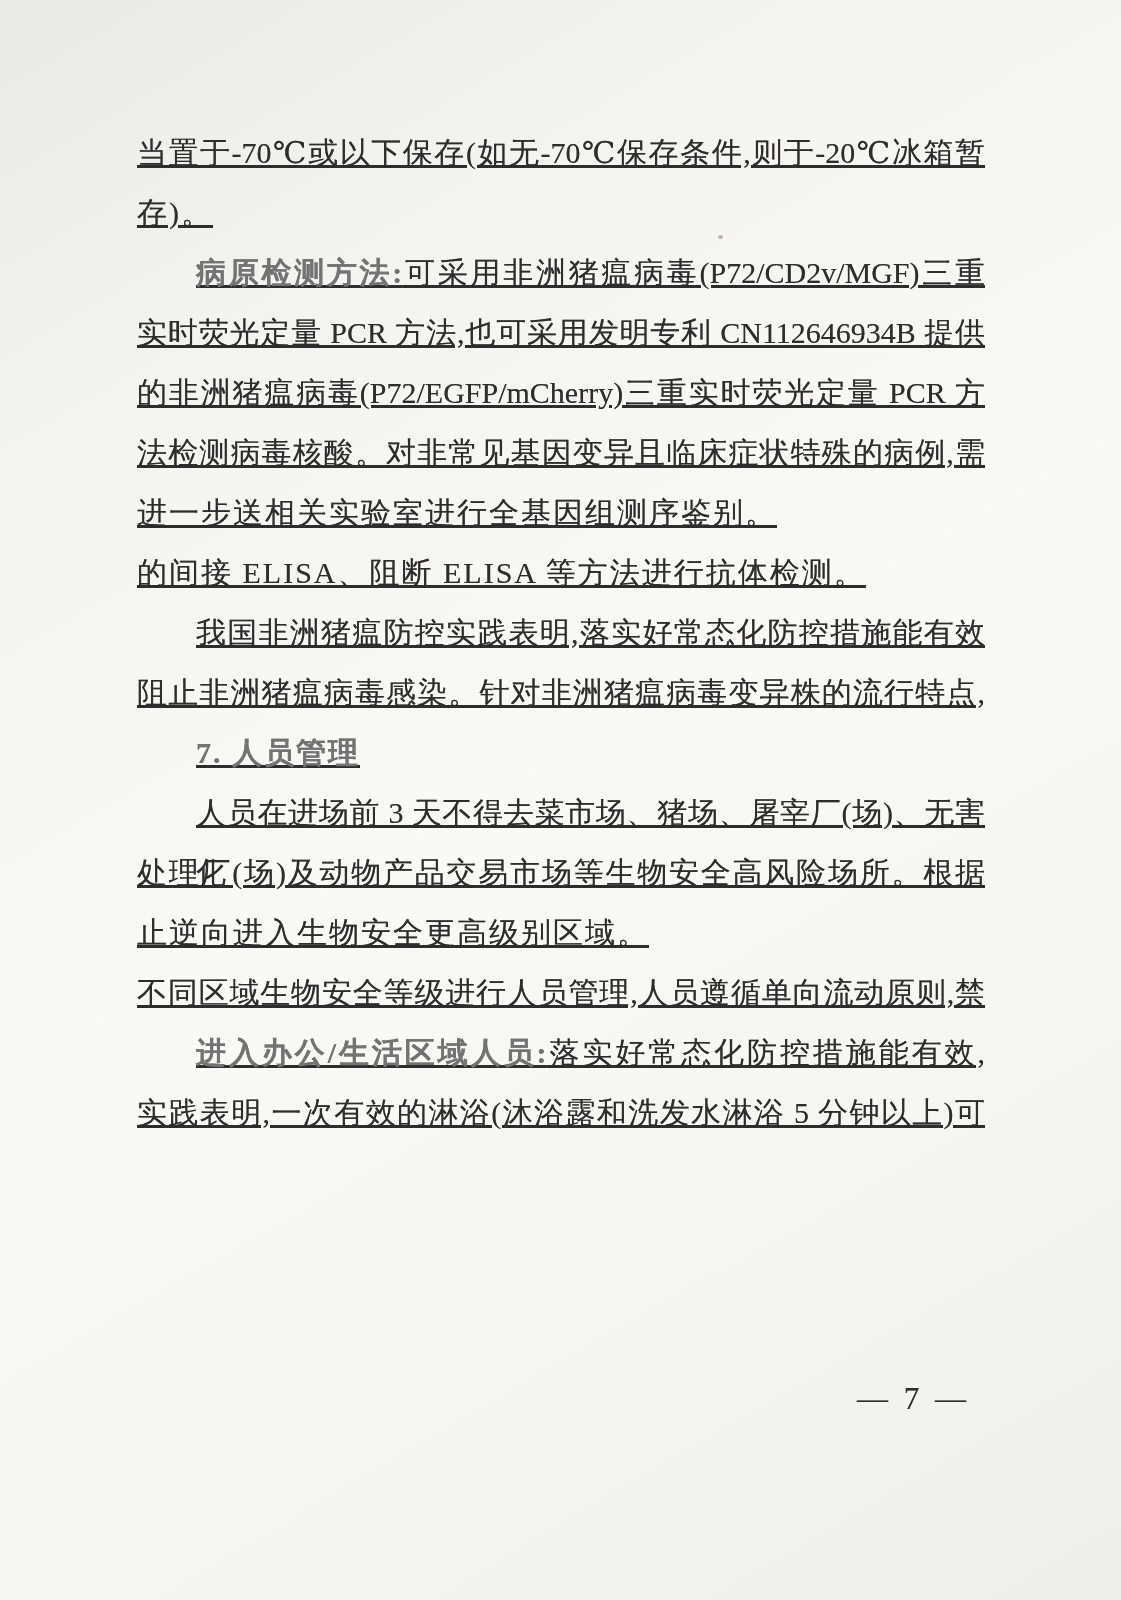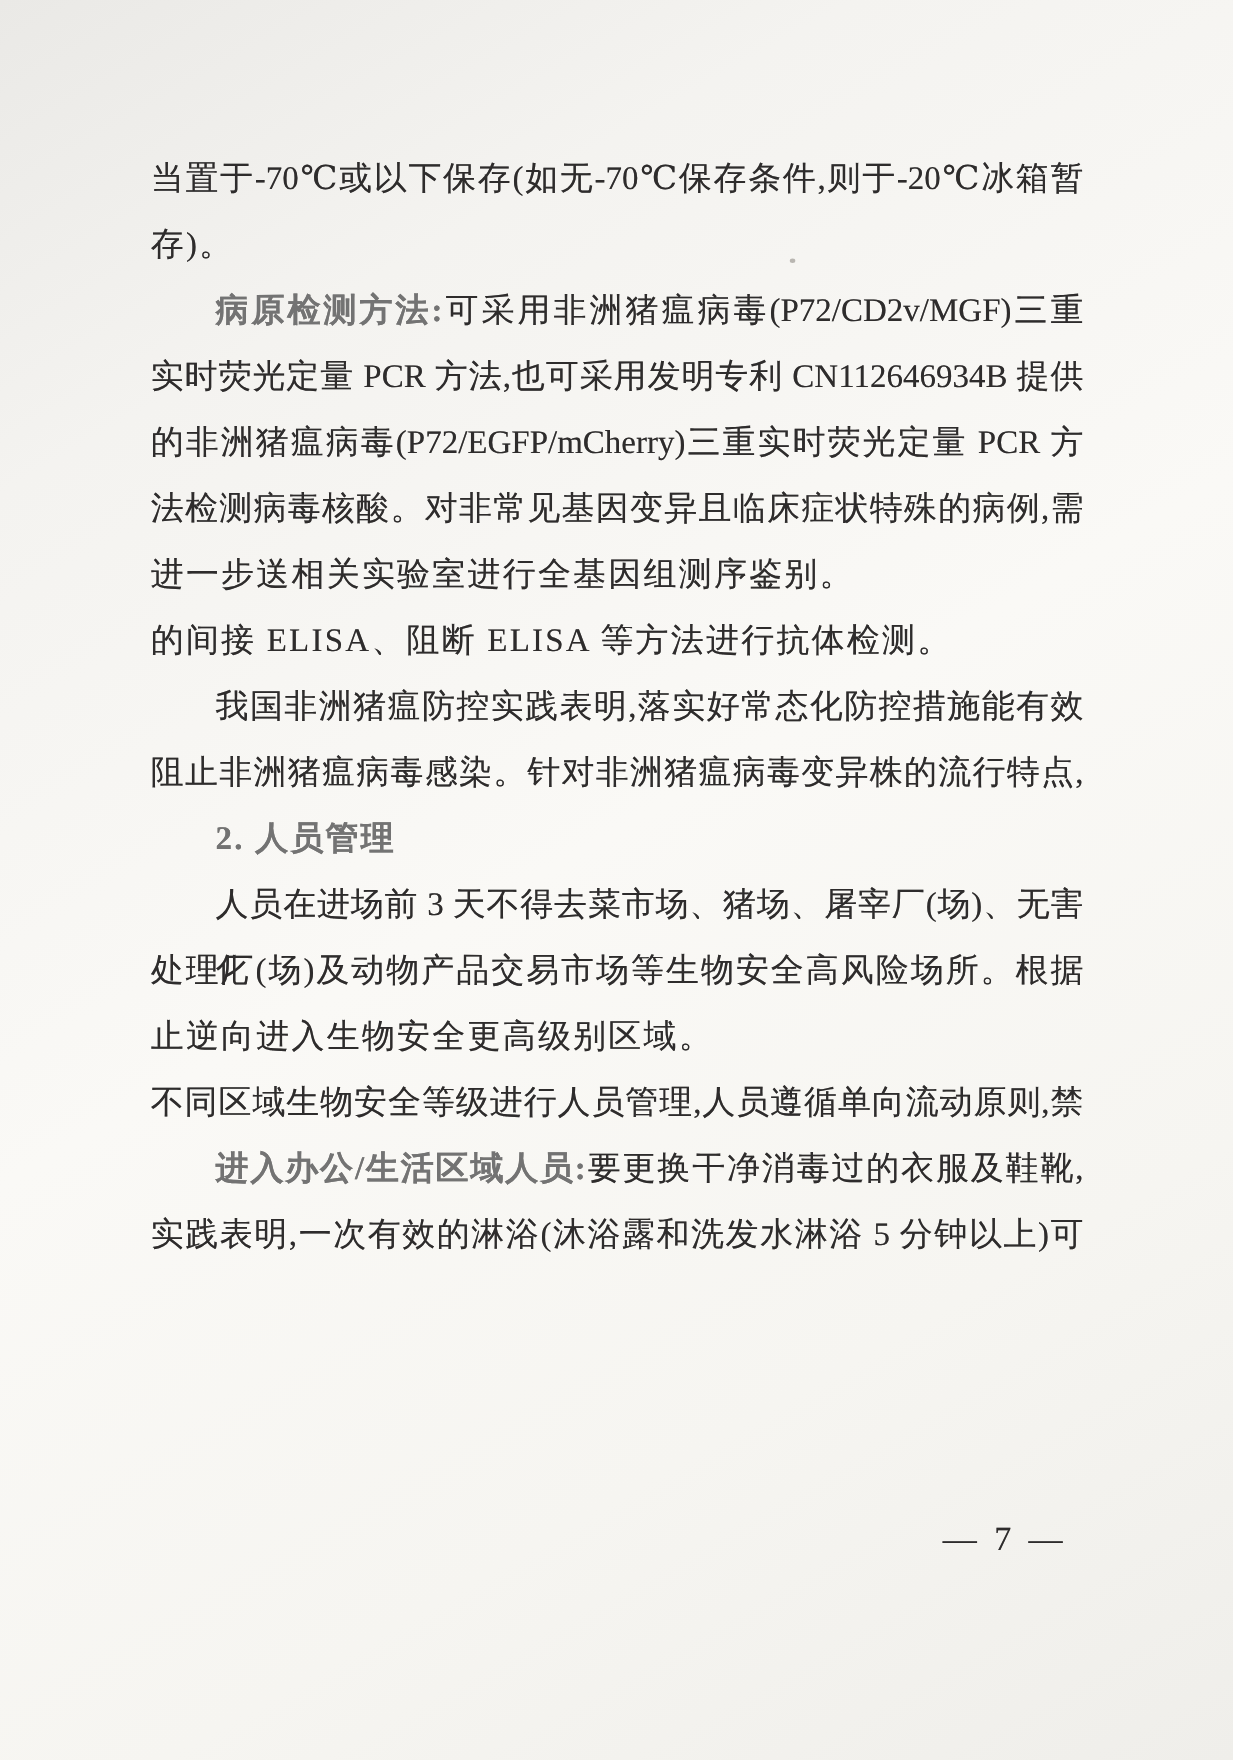--- a/index.html
+++ b/index.html
@@ -15,22 +15,23 @@
     font-family: "Liberation Serif", "DejaVu Serif", serif;
     color: #2e2c2c;
   }
   .page {
     position: absolute;
     inset: 0;
   }
   .text-block {
     position: absolute;
     left: 137px;
-    top: 133px;
+    top: 123px;
     width: 848px;
+    text-decoration: underline;
   }
   .line {
     height: 60px;
     line-height: 60px;
     font-size: 30px;
     letter-spacing: 2px;
     white-space: normal;
     overflow: visible;
     text-shadow: 0 0 0.6px rgba(46,44,44,0.55);
   }
@@ -78,22 +79,22 @@
       <div class="line justify"><span class="seg">当置于-70℃或以下保存(如无-70℃保存条件,则于-20℃冰箱暂</span></div>
       <div class="line"><span class="seg">存)。</span></div>
       <div class="line justify indent"><span class="seg bold">病原检测方法:</span><span class="seg">可采用非洲猪瘟病毒(P72/CD2v/MGF)三重</span></div>
       <div class="line justify"><span class="seg">实时荧光定量 PCR 方法,也可采用发明专利 CN112646934B 提供</span></div>
       <div class="line justify"><span class="seg">的非洲猪瘟病毒(P72/EGFP/mCherry)三重实时荧光定量 PCR 方</span></div>
       <div class="line justify"><span class="seg">法检测病毒核酸。对非常见基因变异且临床症状特殊的病例,需</span></div>
       <div class="line"><span class="seg">进一步送相关实验室进行全基因组测序鉴别。</span></div>
       <div class="line"><span class="seg">的间接 ELISA、阻断 ELISA 等方法进行抗体检测。</span></div>
       <div class="line justify indent"><span class="seg">我国非洲猪瘟防控实践表明,落实好常态化防控措施能有效</span></div>
       <div class="line justify"><span class="seg">阻止非洲猪瘟病毒感染。针对非洲猪瘟病毒变异株的流行特点,</span></div>
-      <div class="line indent"><span class="seg bold">2. 人员管理</span></div>
+      <div class="line indent"><span class="seg bold">7. 人员管理</span></div>
       <div class="line justify indent"><span class="seg">人员在进场前 3 天不得去菜市场、猪场、屠宰厂(场)、无害化</span></div>
       <div class="line justify"><span class="seg">处理厂(场)及动物产品交易市场等生物安全高风险场所。根据</span></div>
       <div class="line"><span class="seg">止逆向进入生物安全更高级别区域。</span></div>
       <div class="line justify"><span class="seg">不同区域生物安全等级进行人员管理,人员遵循单向流动原则,禁</span></div>
-      <div class="line justify indent"><span class="seg bold">进入办公/生活区域人员:</span><span class="seg">要更换干净消毒过的衣服及鞋靴,</span></div>
+      <div class="line justify indent"><span class="seg bold">进入办公/生活区域人员:</span><span class="seg">落实好常态化防控措施能有效,</span></div>
       <div class="line justify"><span class="seg">实践表明,一次有效的淋浴(沐浴露和洗发水淋浴 5 分钟以上)可</span></div>
     </div>
   <div class="footer">— 7 —</div>
 </div>
 
 </body></html>

